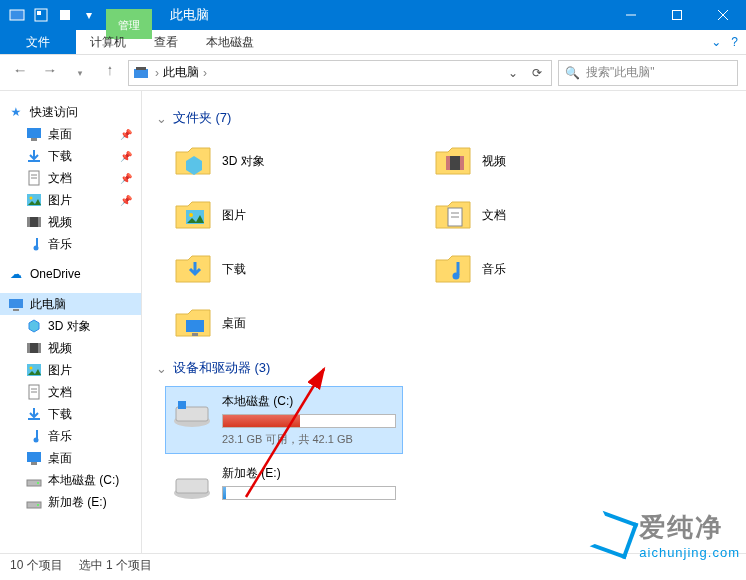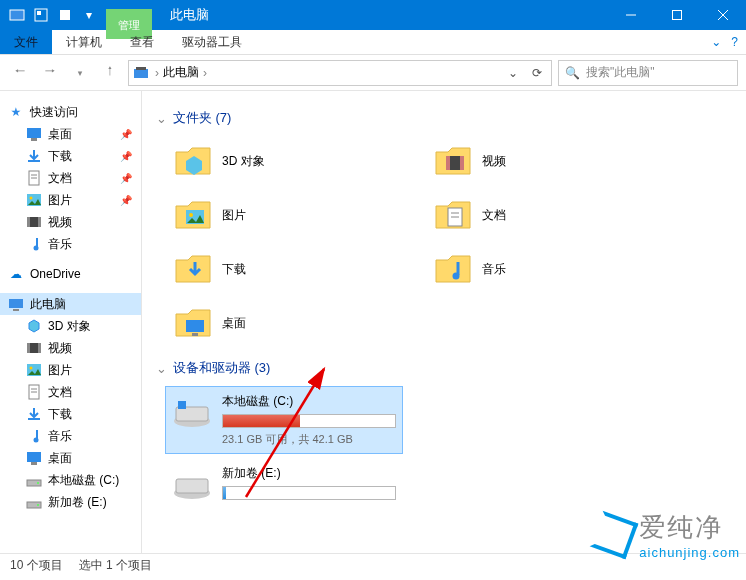--- a/index.html
+++ b/index.html
@@ -9,21 +9,21 @@
 .titlebar .qat { display: flex; align-items: center; gap: 2px; padding: 0 6px; }
 .qat-btn { width: 22px; height: 22px; display: flex; align-items: center; justify-content: center; }
 .tab-group { display: flex; height: 47px; align-items: flex-end; }
 .ctx-tab-wrap { background: #75d475; padding: 3px 12px 0; height: 30px; display:flex; flex-direction:column; align-items:center; justify-content:center; }
 .ctx-tab-label { font-size: 11px; color: #fff; }
 .title-text { padding: 0 18px; font-size: 13px; }
 .win-controls { margin-left: auto; display: flex; }
 .win-btn { width: 46px; height: 30px; display: flex; align-items: center; justify-content: center; color: #fff; }
 
 .ribbon-tabs { height: 25px; background: #fff; border-bottom: 1px solid #e0e0e0; display: flex; align-items: stretch; }
-.file-tab { background: #0078d7; color: #0f172a; padding: 0 14px; display: flex; align-items: center; font-size: 12px; }
+.file-tab { background: #0078d7; color: #ffffff; padding: 0 26px; display: flex; align-items: center; font-size: 12px; }
 .rtab { padding: 0 14px; display: flex; align-items: center; color: #333; }
 .rtab.ctx { color: #333; }
 .ribbon-spacer { flex: 1; }
 .ribbon-right { display: flex; align-items: center; padding: 0 8px; gap: 10px; color: #555; }
 
 .nav-row { height: 36px; display: flex; align-items: center; padding: 4px 8px; gap: 6px; border-bottom: 1px solid #e5e5e5; }
 .nav-arrow { width: 24px; height: 24px; display: flex; align-items:center; justify-content:center; color: #888; }
 .addr-bar { flex: 1; height: 26px; border: 1px solid #ccc; display: flex; align-items: center; padding: 0 2px; }
 .addr-icon { width: 20px; height: 20px; display:flex; align-items:center; justify-content:center; }
 .addr-sep { color: #888; padding: 0 4px; }
@@ -62,21 +62,21 @@
 .drive-fill { height: 100%; background: linear-gradient(#6fb6ef,#2a8ee0); }
 .drive-fill.red { background: linear-gradient(#e86b5c,#d73a22); }
 .drive-sub { font-size: 11px; color: #666; }
 .drive-row { display:flex; gap: 20px; }
 .dvd-item { display:flex; align-items:flex-start; gap:10px; padding:6px; width: 230px;}
 
 .statusbar { height: 24px; border-top: 1px solid #e5e5e5; display: flex; align-items: center; padding: 8px 10px; gap: 16px; color: #444; font-size: 12px; }
 
 .watermark { position: absolute; right: 6px; bottom: 20px; display:flex; align-items:center; gap:6px; pointer-events:none; }
 .watermark .logo { width: 38px; height: 38px; border: 4px solid #0099e5; border-left-color: transparent; transform: rotate(20deg); }
-.watermark .txt1 { font-size: 26px; color: #888; letter-spacing:2px; font-weight: 400;}
+.watermark .txt1 { font-size: 26px; color: #888; letter-spacing:2px; font-weight: 700;}
 .watermark .txt2 { font-size: 13px; color: #0099e5; letter-spacing:1px; }
 
 .arrow-annotation { position:absolute; pointer-events:none; }
 
 svg { display:block; }
 </style>
 </head>
 <body>
 
 <div class="titlebar">
@@ -122,21 +122,21 @@
           <line x1="10" y1="0" x2="0" y2="10" stroke="#fff"></line>
         </svg>
       </div>
   </div>
 </div>
 
 <div class="ribbon-tabs">
   <div class="file-tab">文件</div>
   <div class="rtab">计算机</div>
   <div class="rtab">查看</div>
-  <div class="rtab ctx">驱动器工具</div>
+  <div class="rtab ctx">本地磁盘</div>
   <div class="ribbon-spacer"></div>
   <div class="ribbon-right">
     <span style="color:#0078d7;">⌄</span>
     <span style="color:#0078d7;">?</span>
   </div>
 </div>
 
 <div class="nav-row">
   <div class="nav-arrow">🠐</div>
   <div class="nav-arrow">🠒</div>

